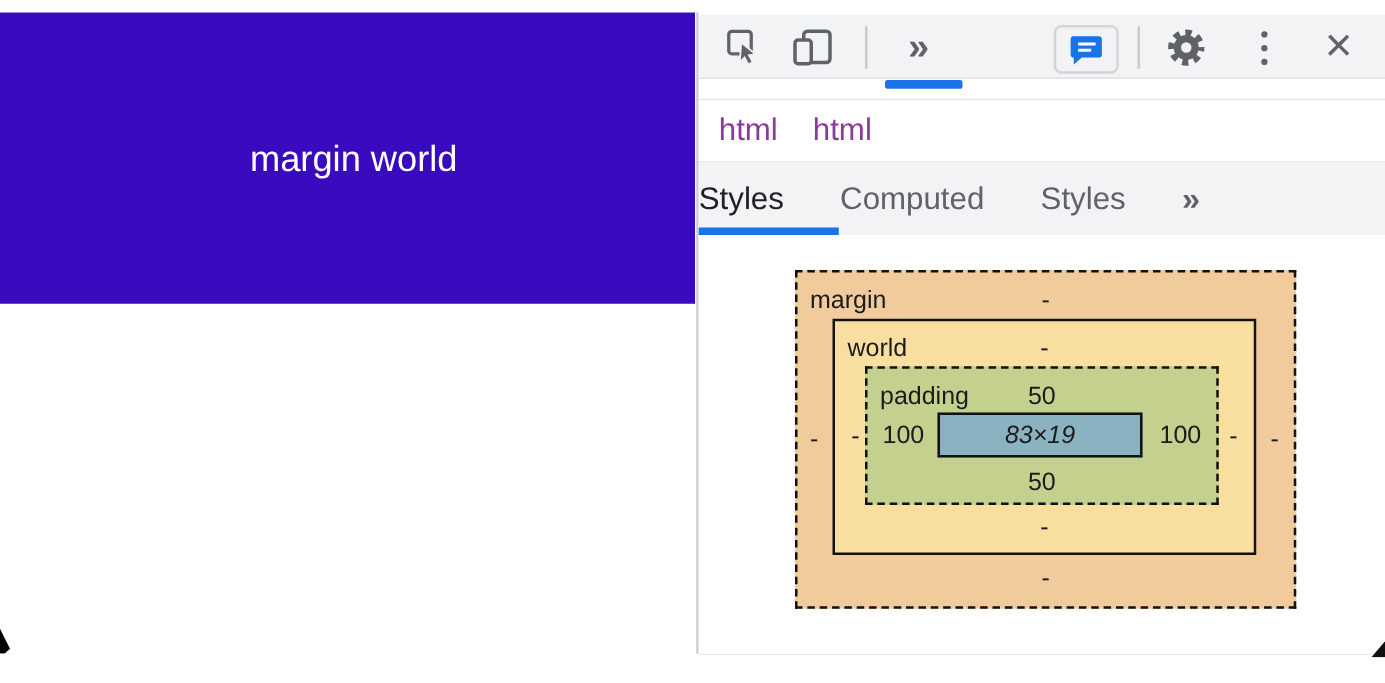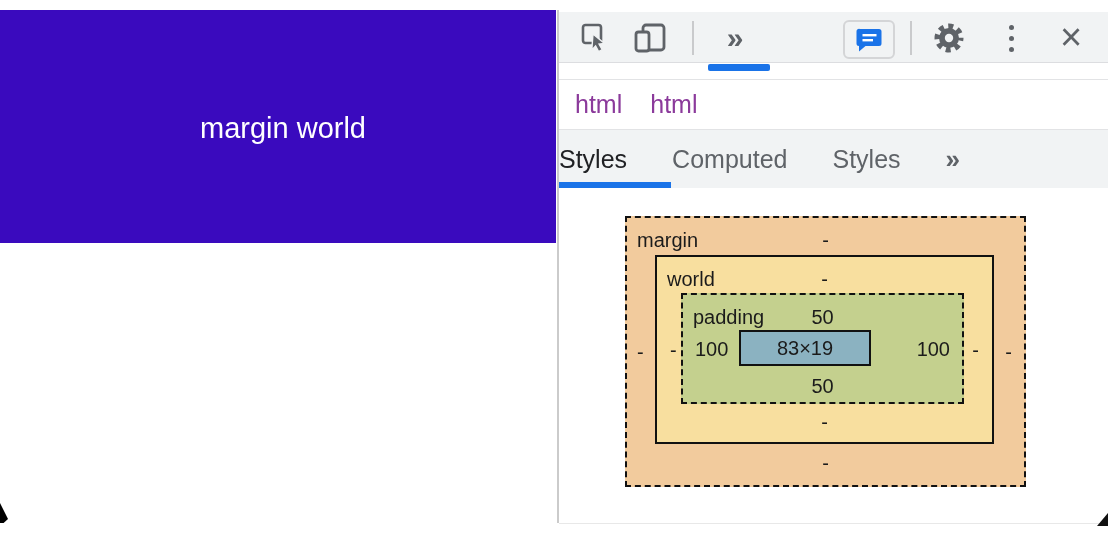--- a/index.html
+++ b/index.html
@@ -33,24 +33,24 @@
   .crumb.selected{background:#f1f3f4;}
   
   .tabs{position:absolute;left:0;right:0;top:120px;height:58px;background:var(--toolbar-bg,#f1f3f4);display:flex;align-items:center;gap:45px;}
   .tab{font-size:25px;color:var(--icon-gray,#5f6368);cursor:pointer;}
   .tab.active{color:#202124;}
   .tab.overflow{font-size:26px;font-weight:bold;}
   .tab-underline{position:absolute;left:0;bottom:0;width:112px;height:6px;background:var(--accent,#1a73e8);}
   
   .pane{position:absolute;left:0;right:0;top:178px;bottom:0;background:#fff;}
   .bm{box-sizing:border-box;position:absolute;font-size:20px;color:#1b1b1b;}
-  .bm-margin{left:66px;top:28px;width:401px;height:271px;background:var(--margin-fill,#f2cb9d);border:2px dashed #111;}
+  .bm-margin{left:77px;top:28px;width:401px;height:271px;background:var(--margin-fill,#f2cb9d);border:2px dashed #111;}
   .bm-border{left:28px;top:37px;width:339px;height:189px;background:var(--border-fill,#f8df9f);border:2px solid #111;}
   .bm-padding{left:24px;top:36px;width:283px;height:111px;background:var(--padding-fill,#c4d08e);border:2px dashed #111;padding-left:11px;}
-  .bm-content{left:56px;top:35px;width:132px;height:36px;background:var(--content-fill,#8bb2c1);border:2px solid #111;display:flex;align-items:center;justify-content:center;}
+  .bm-content{left:56px;top:35px;width:164px;height:36px;background:var(--content-fill,#8bb2c1);border:2px solid #111;display:flex;align-items:center;justify-content:center;font-style:italic;}
   .bm-label{position:absolute;left:10px;top:11px;}
   .bm-top{position:absolute;left:50%;transform:translateX(-50%);top:11px;}
   .bm-bottom{position:absolute;left:50%;transform:translateX(-50%);}
   .bm-side{position:absolute;top:50%;transform:translateY(-50%);}
   
   .cursor-left{position:absolute;left:0;top:503px;width:8px;height:20px;background:#000;clip-path:polygon(0 0,100% 80%,45% 100%,0 100%);}
   .cursor-right{position:absolute;left:1097px;top:513px;width:11px;height:13px;background:#111;clip-path:polygon(100% 0,100% 100%,0 100%);}
   svg{display:block;}
 </style>
 </head>

